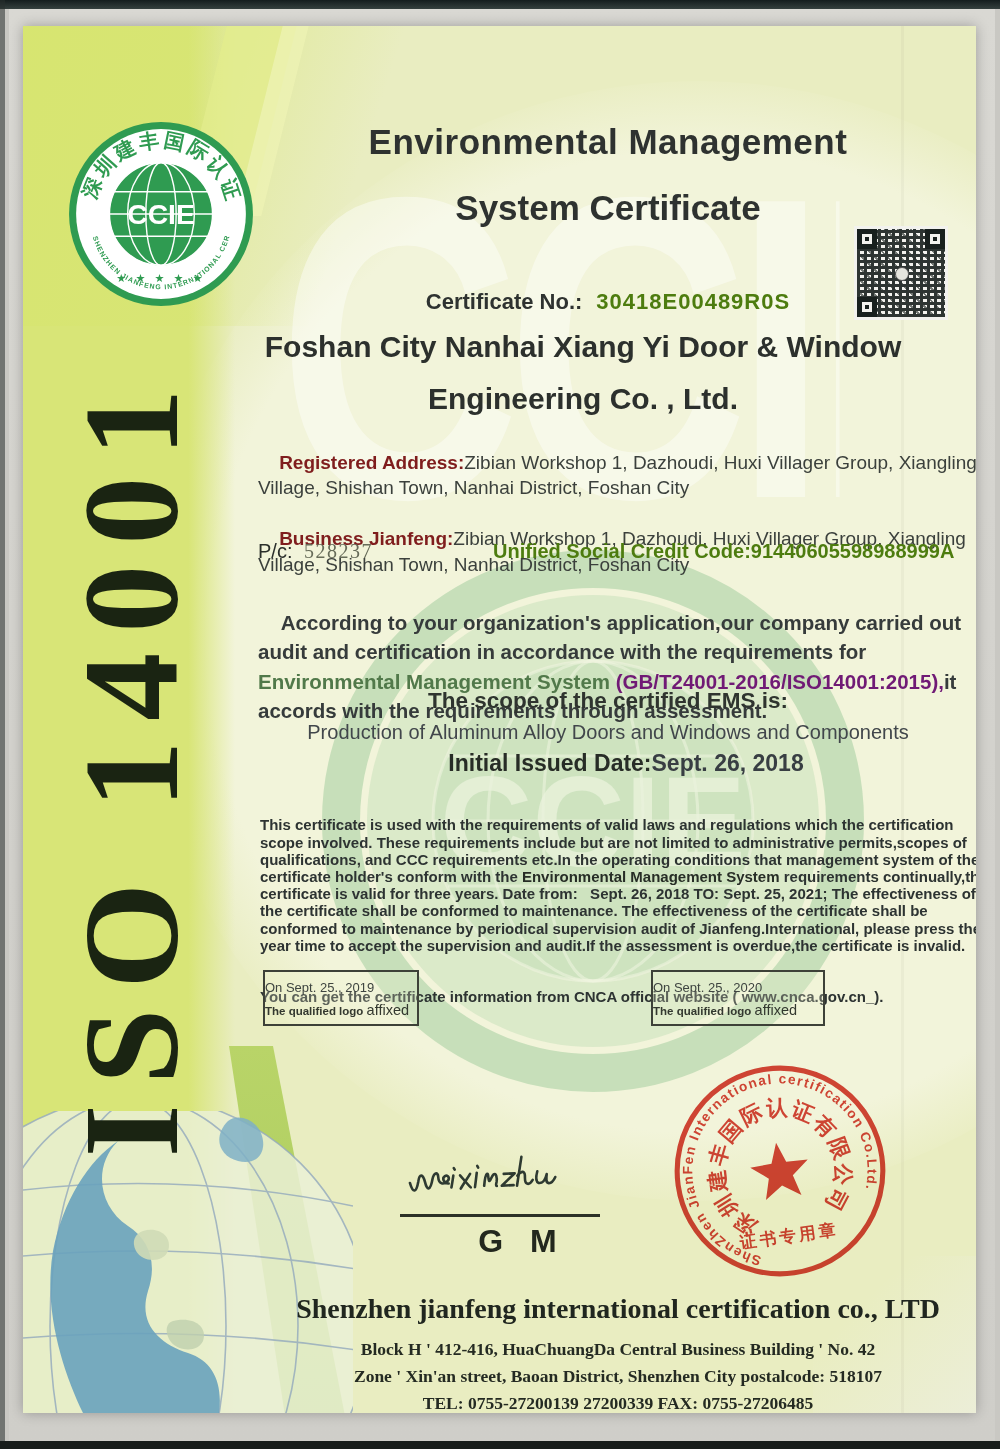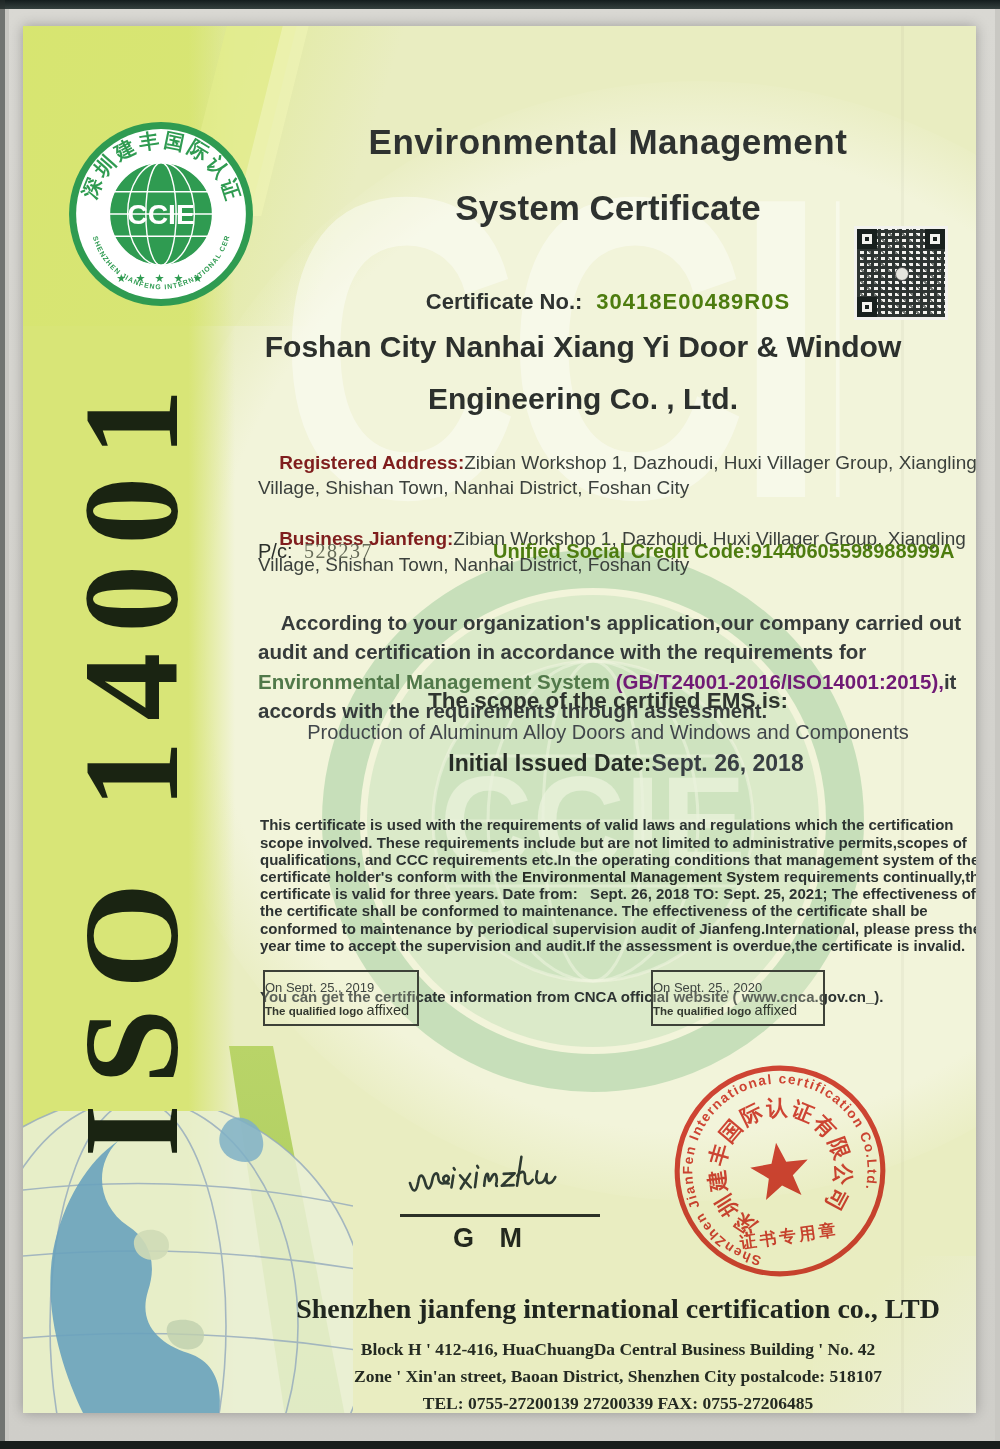--- a/index.html
+++ b/index.html
@@ -95,21 +95,21 @@
 
   .lbox{position:absolute;height:52px;border:2px solid #3d4138;background:rgba(240,243,210,.25);}
   .lbox .d{font-size:13px;font-weight:500;color:#3e4440;margin-top:8px;}
   .lbox .q{font-size:11.5px;font-weight:700;color:#33382f;margin-top:7px;}
   .lbox .q .af{font-size:14.5px;font-weight:500;}
   .lbox1{left:240px;top:944px;width:152px;}
   .lbox2{left:588px;top:944px;width:170px;margin-left:40px;}
 
   .sig-svg{position:absolute;left:378px;top:1112px;width:185px;height:66px;transform:rotate(-3deg);}
   .sig-line{position:absolute;left:377px;top:1188px;width:200px;height:3px;background:#2c3127;}
-  .gm{left:369px;top:1197px;width:200px;font-size:27px;font-weight:700;letter-spacing:9px;color:#23281e;}
+  .gm{left:399px;top:1197px;width:200px;font-size:32px;font-weight:700;letter-spacing:9px;color:#23281e;}
 
   .stamp{position:absolute;left:645px;top:1033px;width:224px;height:224px;transform:rotate(-8deg);opacity:.92;mix-blend-mode:multiply;}
 
   .issuer-name{left:95px;top:1267px;width:1000px;font-family:"Liberation Serif",serif;font-size:28px;font-weight:700;color:#20261f;}
   .issuer-l1{left:95px;top:1313px;width:1000px;font-family:"Liberation Serif",serif;font-size:17.5px;font-weight:700;color:#242a22;}
   .issuer-l2{left:95px;top:1340px;width:1000px;font-family:"Liberation Serif",serif;font-size:17.5px;font-weight:700;color:#242a22;}
   .issuer-tel{left:95px;top:1367px;width:1000px;font-family:"Liberation Serif",serif;font-size:17.5px;font-weight:700;color:#242a22;}
 </style>
 </head>
 <body>

